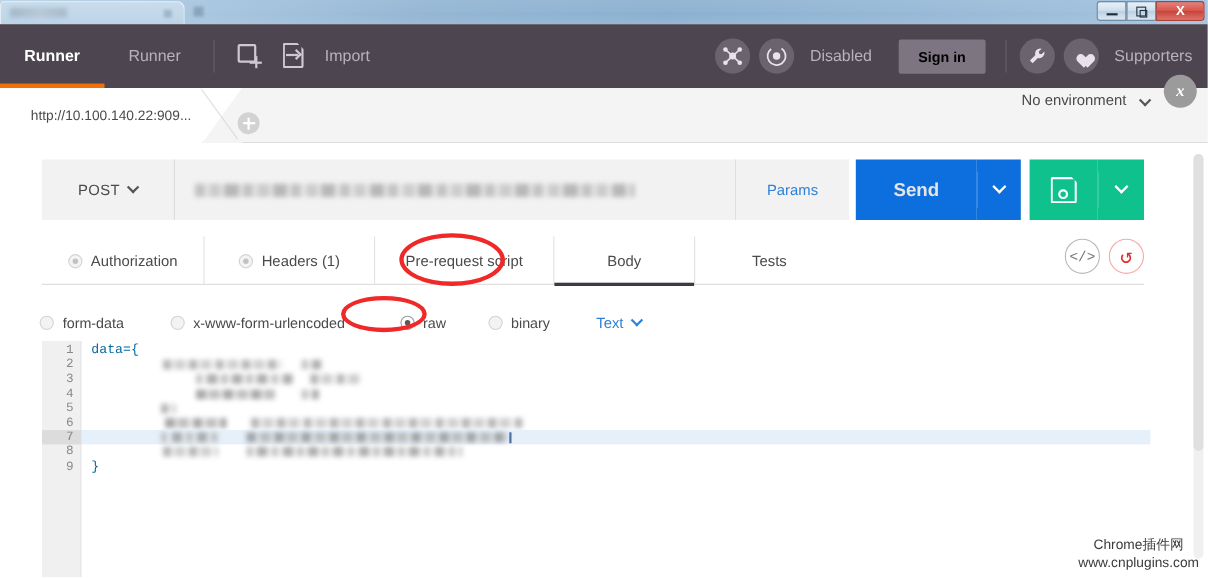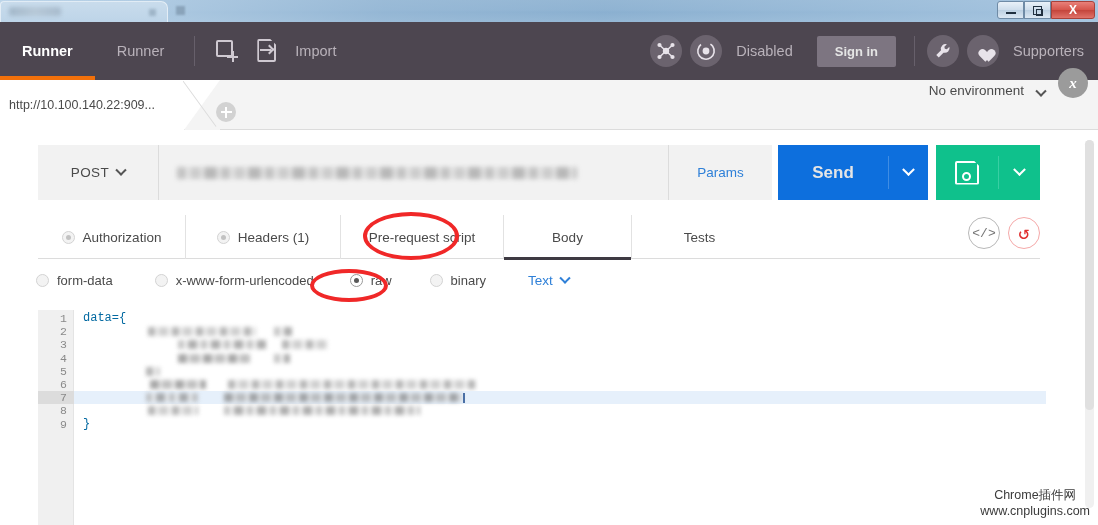--- a/index.html
+++ b/index.html
@@ -96,21 +96,21 @@
     position:absolute; left:9px; top:6.5px; width:7px; height:7px;
     border-top: 2px solid #cfc9d1; border-right: 2px solid #cfc9d1; transform: rotate(45deg);
   }
   .hdr-text { font-size: 14.5px; color: #b9b2ba; margin-left: 6px; cursor: pointer; }
   .spacer { flex: 1; }
   .circ-btn {
     width: 32px; height: 32px; border-radius: 50%; background: #6b636e;
     display:flex; align-items:center; justify-content:center; margin-right: 8px; cursor: pointer;
   }
   .signin-btn {
-    background: #7d7581; color: #e5e5e5; font-size: 13px; font-weight: bold;
+    background: #7d7581; color: #000000; font-size: 13px; font-weight: bold;
     padding: 8px 18px; border-radius: 2px; cursor: pointer; margin: 0 6px;
   }
   .hdr-divider2 { width: 1px; height: 30px; background: #67606b; margin: 0 12px; }
   .heart {
     position: relative; width: 15px; height: 14px;
   }
   .heart:before, .heart:after {
     content: ''; position: absolute; top: 0; width: 8px; height: 12px;
     background: #e8e3ea; border-radius: 8px 8px 0 0;
   }
@@ -118,21 +118,21 @@
   .heart:after { left: 7.5px; transform: rotate(-45deg); transform-origin: 100% 100%; }
 
   
   .tabstrip {
     position: absolute; top: 80px; left: 0; width: 1098px; height: 50px;
     background: #ffffff; border-bottom: 1px solid #dcdcdc;
   }
   .req-tab {
     position: absolute; left: 0; top: 0; width: 184px; height: 50px;
     background: #fff; border-right: none; cursor: pointer;
-    display: flex; align-items: center; padding-left: 9px;
+    display: flex; align-items: center; padding-left: 28px;
     font-size: 12.5px; color: #4a4a4a;
   }
   .req-tab:after {
     content:''; position: absolute; right: -1px; top: 0; width: 1px; height: 46px;
     background: transparent;
   }
   .tab-slant {
     position: absolute; left: 184px; top: 0; width: 0; height: 0;
     border-style: solid; border-width: 0 0 50px 36px;
     border-color: transparent transparent #f4f4f4 transparent;
@@ -265,26 +265,26 @@
   }
   .round-icon {
     width: 32px; height: 32px; border-radius: 50%; border: 1.5px solid #b8b8b8;
     display:flex; align-items:center; justify-content:center; cursor:pointer;
     font-size: 13px; color: #767676; font-family: "Liberation Mono", monospace;
   }
   .round-icon.red { border-color: #f5a9a9; color: #e02d2d; font-size: 19px; }
 
   
   .bodytypes {
-    position: absolute; left: 36px; top: 143px; display: flex; align-items: center; gap: 0;
+    position: absolute; left: 36px; top: 156px; display: flex; align-items: center; gap: 0;
     font-size: 13px; color: #4a4a4a;
   }
   .bt { display:flex; align-items:center; gap: 8px; cursor: pointer; }
   .bt.t1 { margin-right: 42px; }
-  .bt.t2 { margin-right: 36px; text-align: right; }
+  .bt.t2 { margin-right: 50px; text-align: right; }
   .bt.t3 { margin-right: 38px; }
   .bt.t4 { margin-right: 42px; }
   .rd {
     width: 13px; height: 13px; border-radius: 50%; border: 1px solid #d3d3d3;
     background: #f3f3f3; position: relative; flex: none;
   }
   .rd.on { border-color: #9a9a9a; background: #fff; }
   .rd.on:after {
     content:''; position:absolute; left:3px; top:3px; width:5px; height:5px;
     border-radius:50%; background:#595959;

